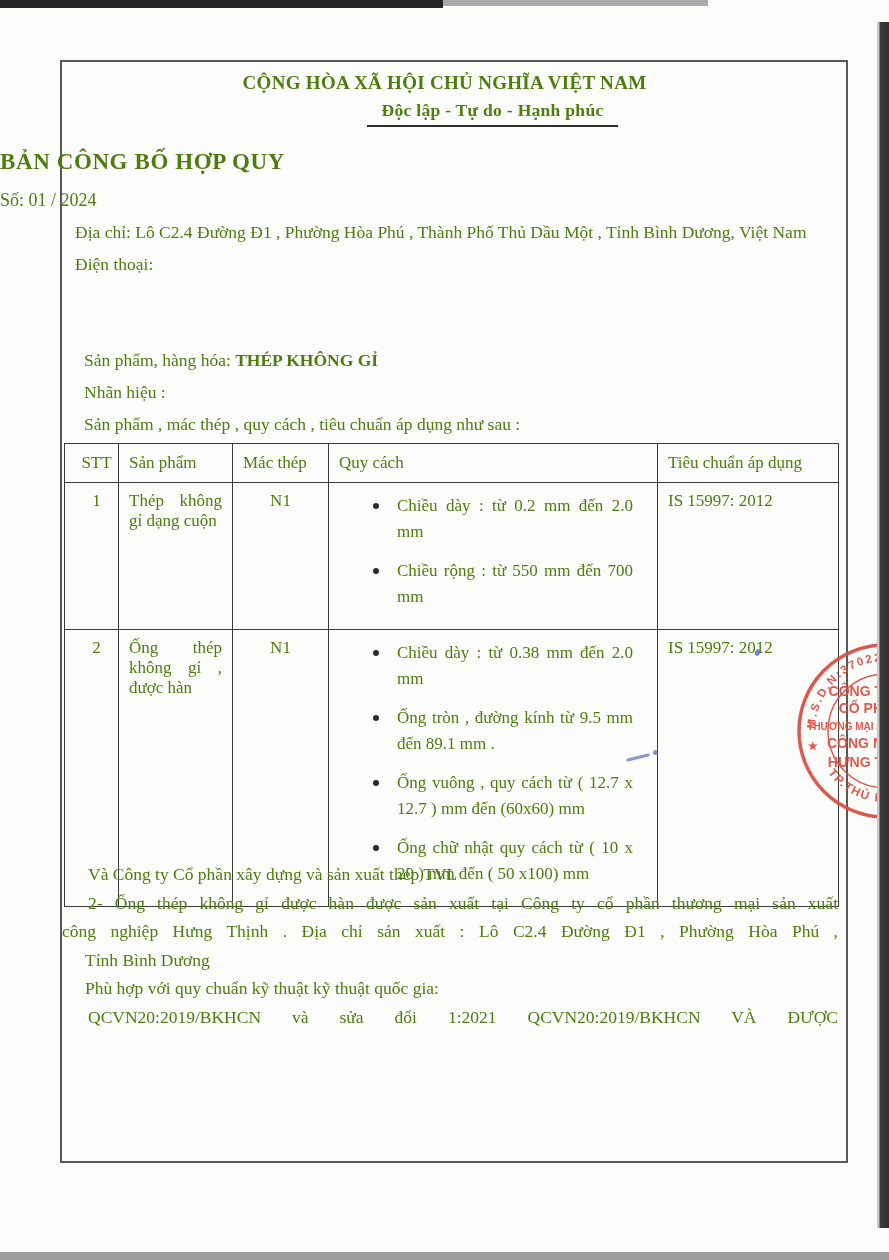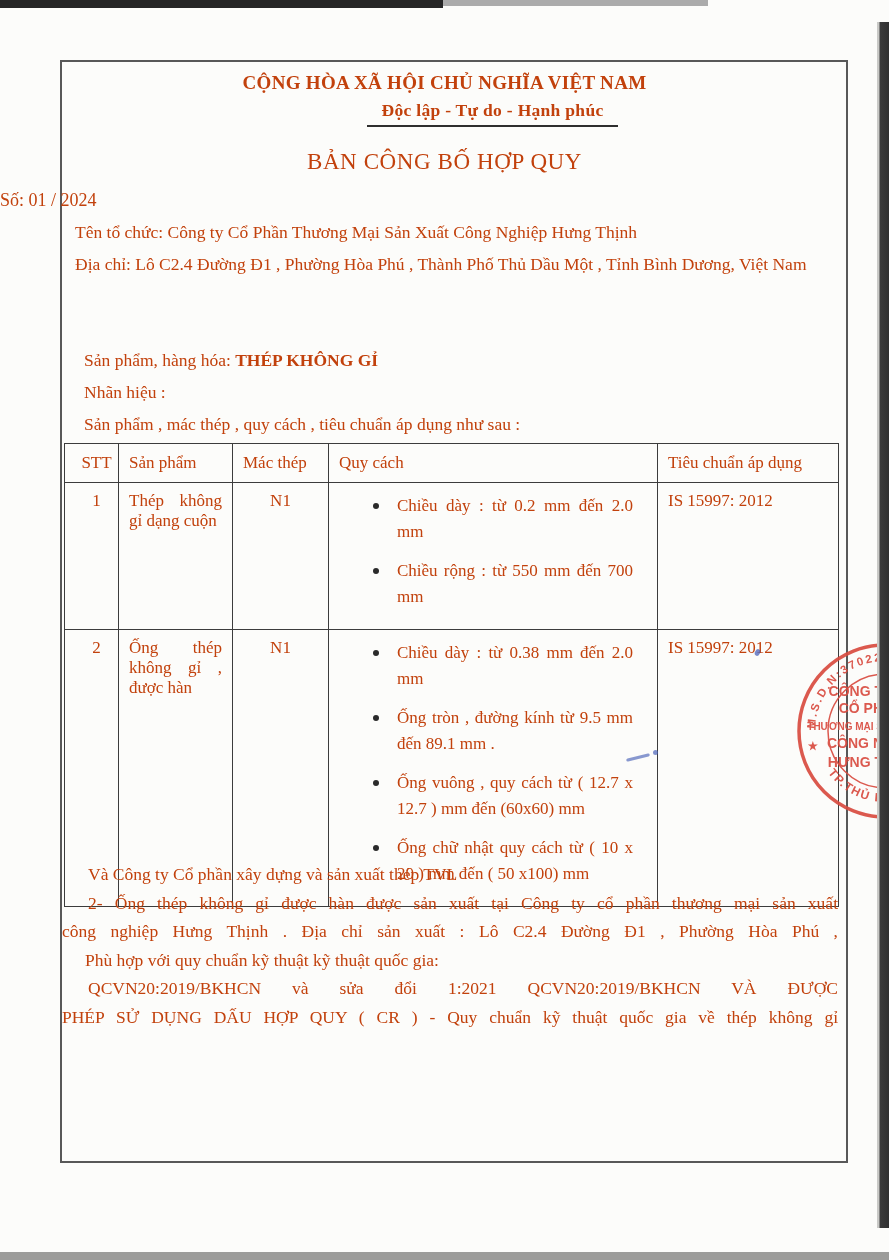--- a/index.html
+++ b/index.html
@@ -1,33 +1,33 @@
 <!DOCTYPE html>
 <html><head>
 <meta charset="utf-8">
 <style>
   html,body { margin:0; padding:0; background:#e8e8e6; }
   .page {
     position:relative; width:889px; height:1260px; margin:0 auto;
     background:#fcfcfa; overflow:hidden;
-    font-family:"Liberation Serif", serif; color:#c2410c;
+    font-family:"Liberation Serif", serif; color:#4d7c0f;
   }
   
   .scan-top-dark  { position:absolute; left:0; top:0; width:443px; height:8px; background:#262626; z-index:30; }
   .scan-top-gray  { position:absolute; left:443px; top:0; width:265px; height:6px; background:#ababab; z-index:30; }
   .scan-right     { position:absolute; left:877px; top:22px; width:12px; height:1206px; z-index:32;
                     background:linear-gradient(to right,#c9c9c6 0px,#c9c9c6 2px,#3b3b3b 3px,#303030 100%); }
   .scan-bottom    { position:absolute; left:0; top:1252px; width:889px; height:8px; background:#9c9c9a; z-index:33; }
   
   .frame { position:absolute; left:60px; top:60px; width:784px; height:1099px; border:2px solid #585858; z-index:1; }
   
   .nat-title  { position:absolute; top:72px;  left:0; width:100%; text-align:center; font-weight:bold; font-size:19px; letter-spacing:0.3px; z-index:2; }
   .motto-wrap { position:absolute; top:100px; left:0; width:100%; text-align:center; z-index:2;padding-left:48px; }
   .motto      { display:inline-block; font-weight:bold; font-size:17.5px; border-bottom:2.5px solid #2e2e2e; padding:0 14px 4px 14px; letter-spacing:0.3px; }
-  .doc-title  { position:absolute; top:149px; left:0; width:100%; text-align:center; font-weight:normal; font-size:23px; letter-spacing:0.6px; z-index:2; }
+  .doc-title  { position:absolute; top:149px; left:0; width:100%; text-align:left; font-weight:bold; font-size:23px; letter-spacing:0.6px; z-index:2; }
   .doc-number { position:absolute; top:190px; left:0; width:100%; text-align:left; font-size:18px; z-index:2; }
   
   .info { position:absolute; left:75px; top:217px; width:758px; font-size:17.5px; line-height:31.5px; z-index:2; }
   .info .address { text-align:justify; }
   .product-block { position:absolute; left:84px; top:344px; width:749px; font-size:17.5px; line-height:32px; z-index:2; }
   .bold { font-weight:bold; }
   
   table.spec { position:absolute; left:64px; top:443px; width:774px; border-collapse:collapse; table-layout:fixed; font-size:17px; z-index:2; }
   .spec th, .spec td { border:1.6px solid #3c3c3c; vertical-align:top; padding:8px 10px; font-weight:normal; text-align:left; }
   .spec thead th { height:26px; vertical-align:middle; padding:6px 10px; }
@@ -64,22 +64,22 @@
   <div class="frame"></div>
 
   <div class="nat-title">CỘNG HÒA XÃ HỘI CHỦ NGHĨA VIỆT NAM</div>
   <div class="motto-wrap">
     <span class="motto">Độc lập - Tự do - Hạnh phúc</span>
   </div>
   <div class="doc-title">BẢN CÔNG BỐ HỢP QUY</div>
   <div class="doc-number">Số: 01 / 2024</div>
 
   <div class="info">
-    <div>Tên tổ chức: Công ty Cổ Phần Thương Mại Sản Xuất Công Nghiệp Hưng Thịnh</div>
     <div class="address">Địa chỉ: Lô C2.4 Đường Đ1 , Phường Hòa Phú , Thành Phố Thủ Dầu Một , Tỉnh Bình Dương, Việt Nam</div>
+    <div>Điện thoại:</div>
   </div>
 
   <div class="product-block">
     <div><span>Sản phẩm, hàng hóa: </span><span class="bold">THÉP KHÔNG GỈ</span></div>
     <div>Nhãn hiệu :</div>
     <div>Sản phẩm , mác thép , quy cách , tiêu chuẩn áp dụng như sau :</div>
   </div>
 
   <table class="spec">
     <colgroup>
@@ -125,23 +125,23 @@
         </td>
         <td>IS 15997: 2012</td>
       </tr>
     </tbody>
   </table>
 
   <div class="notes">
     <div class="ml26">Và Công ty Cổ phần xây dựng và sản xuất thép TVL</div>
     <div class="ml26 jst">2- Ống thép không gỉ được hàn được sản xuất tại Công ty cổ phần thương mại sản xuất</div>
     <div class="ml45 jst">công nghiệp Hưng Thịnh . Địa chỉ sản xuất : Lô C2.4 Đường Đ1 , Phường Hòa Phú ,</div>
+    <div class="ml23">Tỉnh Bình Dương</div>
     <div class="ml23">Phù hợp với quy chuẩn kỹ thuật kỹ thuật quốc gia:</div>
     <div class="ml26 jst">QCVN20:2019/BKHCN và sửa đổi 1:2021 QCVN20:2019/BKHCN VÀ ĐƯỢC</div>
-    <div class="ml0 jst">PHÉP SỬ DỤNG DẤU HỢP QUY ( CR ) -  Quy chuẩn kỹ thuật quốc gia về thép không gỉ</div>
   </div>
 
   <svg class="stamp" width="121" height="260" viewBox="0 0 121 260" font-family="Liberation Sans, sans-serif" fill="none">
     <circle cx="128" cy="128" r="86" stroke="#d94c40" stroke-width="3.5"></circle>
     <circle cx="128" cy="128" r="57" stroke="#d94c40" stroke-width="1.5"></circle>
     <path id="arcTop" d="M 58,128 A 70,70 0 0 1 198,128" stroke="none"></path>
     <path id="arcBot" d="M 63,155 A 70,70 0 0 0 193,155" stroke="none"></path>
     <text font-size="11.5" font-weight="bold" fill="#d94c40" letter-spacing="2">
       <textPath href="#arcTop" startOffset="1%">M.S.D.N:3702266</textPath>
     </text>

